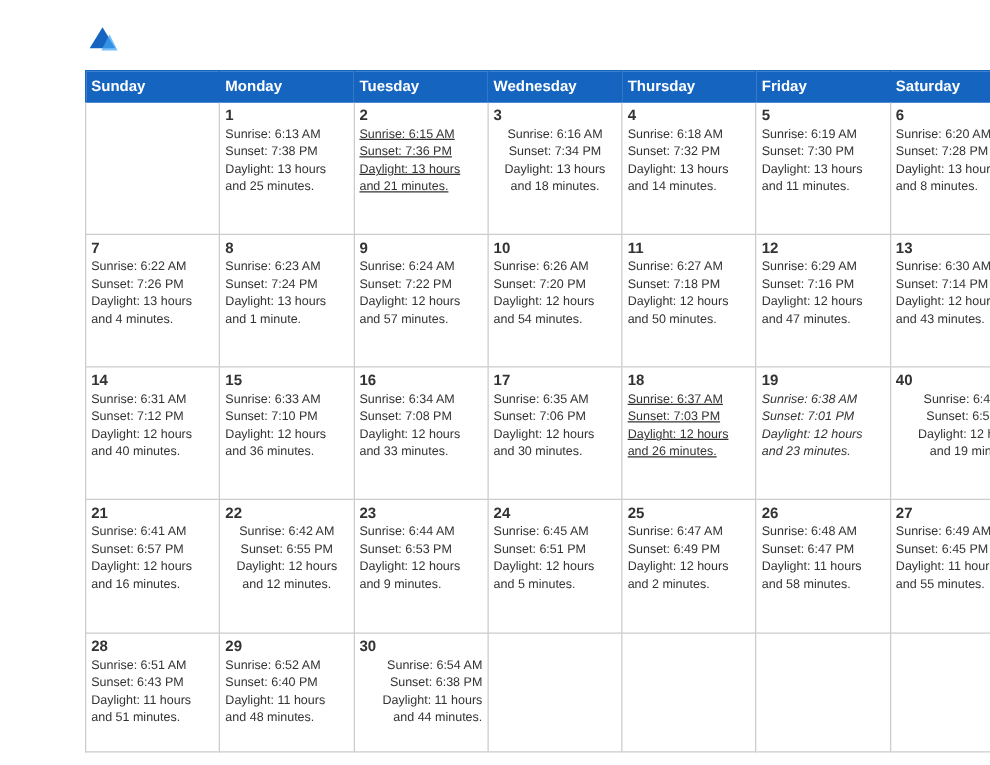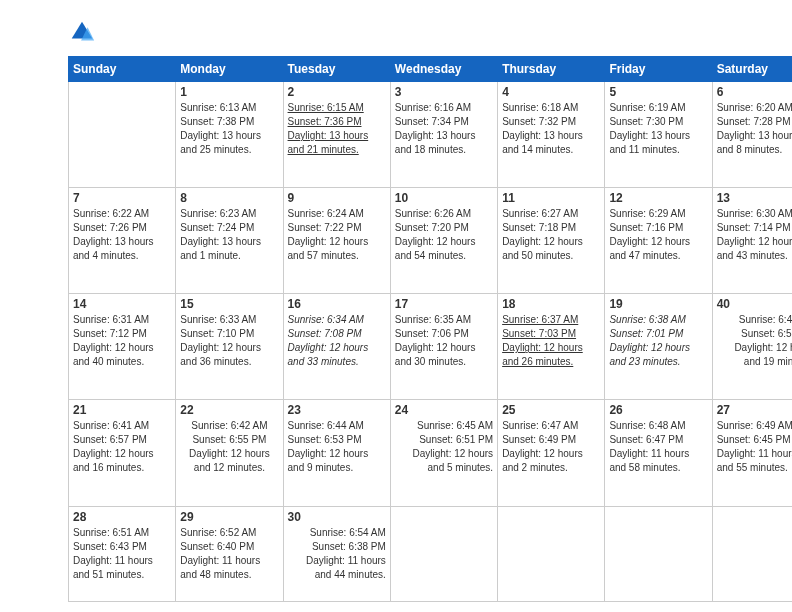--- a/index.html
+++ b/index.html
@@ -143,21 +143,21 @@
           </td>
           <td>
             <div class="cell-day">2</div>
             <div class="cell-info" style="white-space: pre-line; text-decoration: underline;">Sunrise: 6:15 AM
 Sunset: 7:36 PM
 Daylight: 13 hours
 and 21 minutes.</div>
           </td>
           <td>
             <div class="cell-day">3</div>
-            <div class="cell-info" style="white-space: pre-line;">Sunrise: 6:16 AM
+            <div class="cell-info" style="white-space: pre-line; text-align: center;">Sunrise: 6:16 AM
 Sunset: 7:34 PM
 Daylight: 13 hours
 and 18 minutes.</div>
           </td>
           <td>
             <div class="cell-day">4</div>
             <div class="cell-info" style="white-space: pre-line;">Sunrise: 6:18 AM
 Sunset: 7:32 PM
 Daylight: 13 hours
 and 14 minutes.</div>
@@ -238,21 +238,21 @@
           </td>
           <td>
             <div class="cell-day">15</div>
             <div class="cell-info" style="white-space: pre-line;">Sunrise: 6:33 AM
 Sunset: 7:10 PM
 Daylight: 12 hours
 and 36 minutes.</div>
           </td>
           <td>
             <div class="cell-day">16</div>
-            <div class="cell-info" style="white-space: pre-line; font-style: italic;">Sunrise: 6:34 AM
+            <div class="cell-info" style="white-space: pre-line;">Sunrise: 6:34 AM
 Sunset: 7:08 PM
 Daylight: 12 hours
 and 33 minutes.</div>
           </td>
           <td>
             <div class="cell-day">17</div>
             <div class="cell-info" style="white-space: pre-line;">Sunrise: 6:35 AM
 Sunset: 7:06 PM
 Daylight: 12 hours
 and 30 minutes.</div>
@@ -296,21 +296,21 @@
           </td>
           <td>
             <div class="cell-day">23</div>
             <div class="cell-info" style="white-space: pre-line;">Sunrise: 6:44 AM
 Sunset: 6:53 PM
 Daylight: 12 hours
 and 9 minutes.</div>
           </td>
           <td>
             <div class="cell-day">24</div>
-            <div class="cell-info" style="white-space: pre-line; text-align: right;">Sunrise: 6:45 AM
+            <div class="cell-info" style="white-space: pre-line;">Sunrise: 6:45 AM
 Sunset: 6:51 PM
 Daylight: 12 hours
 and 5 minutes.</div>
           </td>
           <td>
             <div class="cell-day">25</div>
             <div class="cell-info" style="white-space: pre-line;">Sunrise: 6:47 AM
 Sunset: 6:49 PM
 Daylight: 12 hours
 and 2 minutes.</div>

